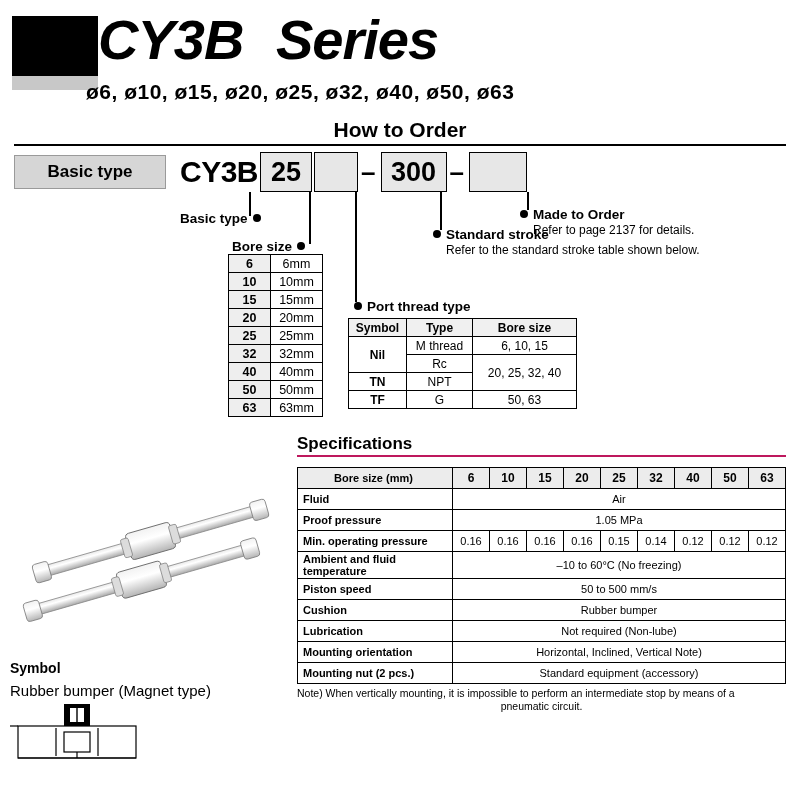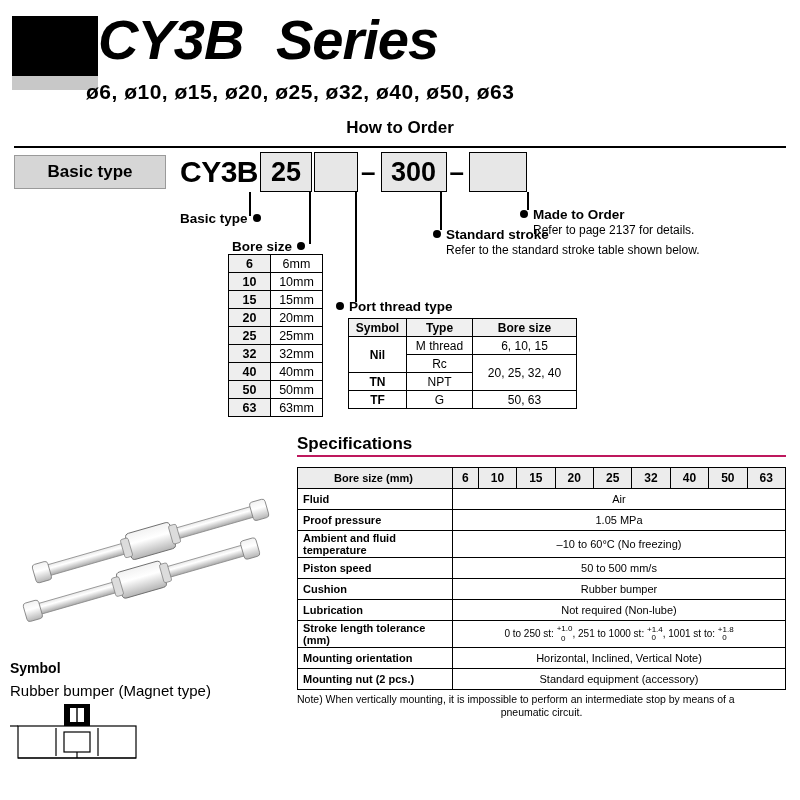--- a/index.html
+++ b/index.html
@@ -35,23 +35,23 @@
   .bore-list {
     position: absolute; left: 86px; top: 80px;
     font-size: 21px; font-weight: bold;
     letter-spacing: 0.5px;
   }
 
   .how-to-order-wrap {
     position: absolute; left: 14px; top: 118px; width: 772px;
   }
   .how-to-order-title {
-    text-align: center; font-size: 17px; font-weight: bold;
+    text-align: center; font-size: 21px; font-weight: bold;
     border-bottom: 2px solid #000;
-    padding-bottom: 8px;
+    padding-bottom: 2px;
   }
 
   
   .basic-row {
     position: absolute; left: 14px; top: 152px;
     display: flex; align-items: center;
   }
   .basic-type-badge {
     width: 152px; height: 34px;
     background: #d6d6d6;
@@ -169,21 +169,21 @@
 <div class="ptr" style="left:527px; top:192px; width:1.5px; height:18px;"></div>
 
 <div class="callout" style="left:180px; top:211px;">
   <span>Basic type</span><span class="bullet" style="margin-left:5px; margin-right:0;"></span>
 </div>
 
 <div class="callout" style="left:232px; top:239px;">
   <span>Bore size</span><span class="bullet" style="margin-left:5px; margin-right:0;"></span>
 </div>
 
-<div class="callout" style="left:336px; top:299px;">
+<div class="callout" style="left:354px; top:299px;">
   <span class="bullet"></span><span>Port thread type</span>
 </div>
 
 <div class="callout" style="left:433px; top:227px;">
   <span class="bullet"></span><span>Standard stroke</span>
   <div class="callout-sub" style="margin-left:13px; margin-top:1px;">Refer to the standard stroke table shown below.</div>
 </div>
 
 <div class="callout" style="left:520px; top:207px;">
   <span class="bullet"></span><span>Made to Order</span>
@@ -330,40 +330,46 @@
     <tbody>
       <tr>
         <td class="lab">Fluid</td>
         <td colspan="9">Air</td>
       </tr>
       <tr>
         <td class="lab">Proof pressure</td>
         <td colspan="9">1.05 MPa</td>
       </tr>
       <tr>
+        <td class="lab">Min. operating pressure</td>
+        <td class="num">0.16</td>
+        <td class="num">0.16</td>
+        <td class="num">0.16</td>
+        <td class="num">0.16</td>
+        <td class="num">0.15</td>
+        <td class="num">0.14</td>
+        <td class="num">0.12</td>
+        <td class="num">0.12</td>
+        <td class="num">0.12</td>
+      </tr>
+      <tr>
         <td class="lab">Ambient and fluid temperature</td>
         <td colspan="9">–10 to 60°C (No freezing)</td>
       </tr>
       <tr>
         <td class="lab">Piston speed</td>
         <td colspan="9">50 to 500 mm/s</td>
       </tr>
       <tr>
         <td class="lab">Cushion</td>
         <td colspan="9">Rubber bumper</td>
       </tr>
       <tr>
         <td class="lab">Lubrication</td>
         <td colspan="9">Not required (Non-lube)</td>
-      </tr>
-      <tr>
-        <td class="lab">Stroke length tolerance (mm)</td>
-        <td colspan="9" style="font-size:10px;">
-          0 to 250 st: <span class="frac">+<sub style="font-size:8px;"></sub>1.0<br>&nbsp;&nbsp;0</span>, 251 to 1000 st: <span class="frac">+1.4<br>&nbsp;&nbsp;0</span>, 1001 st to: <span class="frac">+1.8<br>&nbsp;&nbsp;0</span>
-        </td>
       </tr>
       <tr>
         <td class="lab">Mounting orientation</td>
         <td colspan="9">Horizontal, Inclined, Vertical Note)</td>
       </tr>
       <tr>
         <td class="lab">Mounting nut (2 pcs.)</td>
         <td colspan="9">Standard equipment (accessory)</td>
       </tr>
     </tbody>

